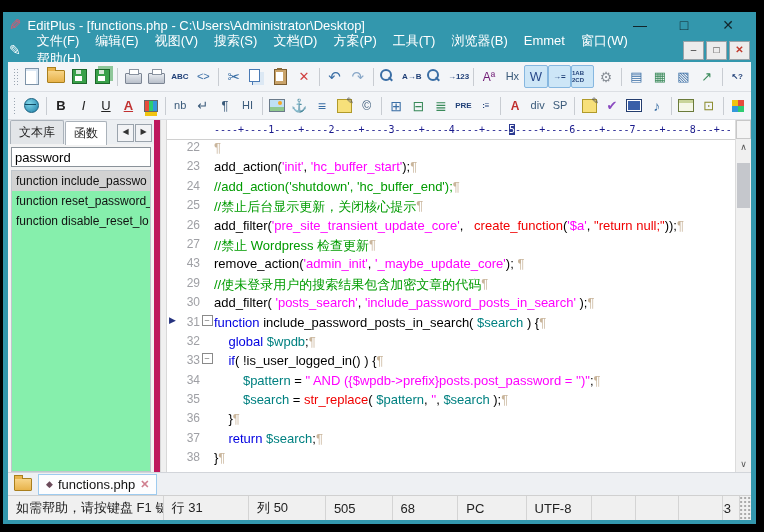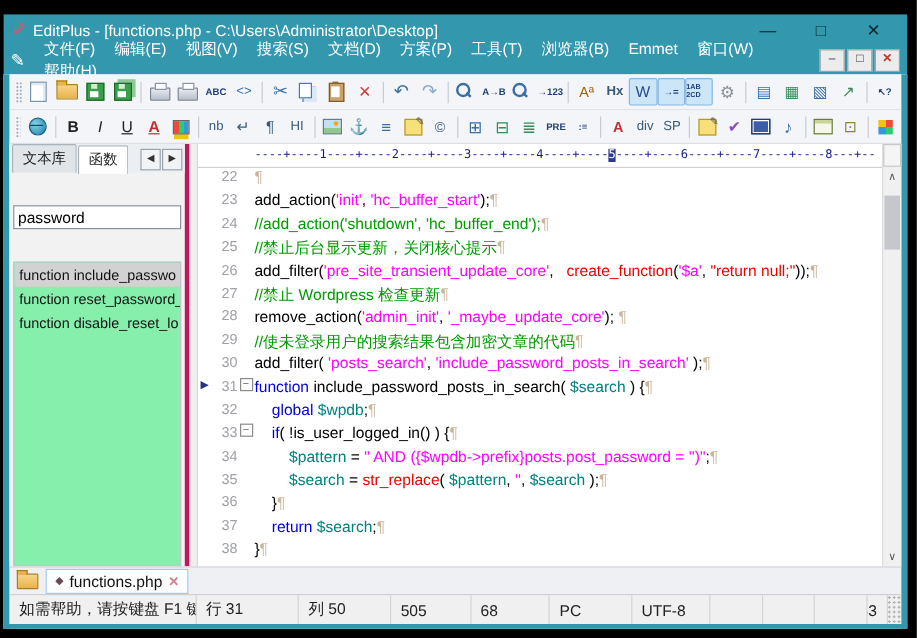--- a/index.html
+++ b/index.html
@@ -55,21 +55,21 @@
   .i-note:after{content:"✎";position:absolute;right:-3px;top:-4px;font-size:9px;color:#555;}
   .i-palette{width:12px;height:10px;background:
     linear-gradient(90deg,#e74c3c 0 33%,#2ecc71 33% 66%,#3498db 66%);
     box-shadow:0 5px 0 -1px #f1c40f;border:1px solid #666;}
   .i-film{width:14px;height:11px;background:#3a5fa8;border:1px solid #233c6e;box-shadow:inset 0 0 0 1px #fff;}
   .i-winlogo{width:12px;height:12px;background:
     conic-gradient(#e74c3c 0 25%,#2ecc71 25% 50%,#3498db 50% 75%,#f1c40f 75%);}
   .i-formbox{width:14px;height:11px;border:1px solid #6a7a3a;background:#f5f7e8;box-shadow:inset 0 3px 0 #c9d49a;}
   
   .main{flex:1;display:flex;min-height:0;background:#fff;}
-  .sidebar{width:146px;display:flex;flex-direction:column;border-right:4px solid #be185d;background:#f2f2f2;min-height:0;gap:24px;}
+  .sidebar{width:146px;display:flex;flex-direction:column;border-right:6px solid #be185d;background:#f2f2f2;min-height:0;}
   .side-tabs{height:24px;display:flex;align-items:flex-end;font-size:12px;background:#eceff2;padding-left:2px;}
   .side-tab{padding:3px 8px;border:1px solid #aab2ba;border-bottom:none;background:#e2e5e8;color:#222;margin-right:1px;border-radius:2px 2px 0 0;}
   .side-tab.active{background:#fff;position:relative;top:1px;}
   .tab-arrows{margin-left:auto;display:flex;gap:1px;padding:0 2px 2px 0;}
   .tab-arrow{width:15px;height:16px;background:#f2f3f5;border:1px solid #9aa3ac;font-size:8px;line-height:14px;text-align:center;color:#333;}
   .side-search{margin:3px 3px 2px 3px;height:18px;border:1px solid #8a9299;font-size:13px;padding:0 3px;font-family:"Liberation Sans",sans-serif;}
   .side-list{flex:1;background:#86efac;border:1px solid #c0c6cc;margin:1px 3px 0 3px;overflow:hidden;font-size:12px;}
   .side-item{padding:3px 4px;white-space:nowrap;color:#111;}
   .side-item.selected{background:#d2d2d2;}
   .splitter{width:5px;background:#f0f0f0;border-left:1px solid #d8d8d8;border-right:1px solid #d8d8d8;}
@@ -180,24 +180,24 @@
           <span class="tiny">A→B</span>
         </span>
         <span class="tbi">
           <span class="i i-mag"></span>
         </span>
         <span class="tbi">
           <span class="tiny">→123</span>
         </span>
         <span class="sep"></span>
         <span class="tbi">
-          <span class="glyph" style="color: #a16207; font-size: 12px;">Aª</span>
-        </span>
-        <span class="tbi">
-          <span class="glyph" style="color: rgb(58, 90, 122); font-size: 11px; font-weight: bold;">Hx</span>
+          <span class="glyph" style="color: #701a75; font-size: 12px;">Aª</span>
+        </span>
+        <span class="tbi">
+          <span class="glyph" style="color: rgb(58, 90, 122); font-size: 11px;">Hx</span>
         </span>
         <span class="tbi active">
           <span class="glyph" style="color: rgb(42, 74, 138); font-size: 13px;">W</span>
         </span>
         <span class="tbi active">
           <span class="tiny">→=</span>
         </span>
         <span class="tbi active">
           <span class="two-row">1AB 2CD</span>
         </span>
@@ -345,21 +345,21 @@
 
       <div class="editor">
         <div class="ruler"><span>----+----1----+----2----+----3----+----4----+----</span><span class="hl">5</span><span>----+----6----+----7----+----8---+--</span></div>
         <div class="code" id="code">
             <div class="code-line"><span class="lmark"></span><span class="lnum">22</span><span class="lfold"></span><span class="t-p">¶</span></div>
             <div class="code-line"><span class="lmark"></span><span class="lnum">23</span><span class="lfold"></span><span class="t-d">add_action(</span><span class="t-s">'init'</span><span class="t-d">, </span><span class="t-s">'hc_buffer_start'</span><span class="t-d">);</span><span class="t-p">¶</span></div>
             <div class="code-line"><span class="lmark"></span><span class="lnum">24</span><span class="lfold"></span><span class="t-c">//add_action('shutdown', 'hc_buffer_end');</span><span class="t-p">¶</span></div>
             <div class="code-line"><span class="lmark"></span><span class="lnum">25</span><span class="lfold"></span><span class="t-c">//禁止后台显示更新，关闭核心提示</span><span class="t-p">¶</span></div>
             <div class="code-line"><span class="lmark"></span><span class="lnum">26</span><span class="lfold"></span><span class="t-d">add_filter(</span><span class="t-s">'pre_site_transient_update_core'</span><span class="t-d">,   </span><span class="t-f">create_function</span><span class="t-d">(</span><span class="t-s">'$a'</span><span class="t-d">, </span><span class="t-f">"return null;"</span><span class="t-d">));</span><span class="t-p">¶</span></div>
             <div class="code-line"><span class="lmark"></span><span class="lnum">27</span><span class="lfold"></span><span class="t-c">//禁止 Wordpress 检查更新</span><span class="t-p">¶</span></div>
-            <div class="code-line"><span class="lmark"></span><span class="lnum">28</span><span class="lfold"></span><span class="t-d">remove_action(</span><span class="t-s">'admin_init'</span><span class="t-d">, </span><span class="t-s">'_maybe_update_core'</span><span class="t-d">); </span><span class="t-p">¶</span></div>
+            <div class="code-line"><span class="lmark"></span><span class="lnum">43</span><span class="lfold"></span><span class="t-d">remove_action(</span><span class="t-s">'admin_init'</span><span class="t-d">, </span><span class="t-s">'_maybe_update_core'</span><span class="t-d">); </span><span class="t-p">¶</span></div>
             <div class="code-line"><span class="lmark"></span><span class="lnum">29</span><span class="lfold"></span><span class="t-c">//使未登录用户的搜索结果包含加密文章的代码</span><span class="t-p">¶</span></div>
             <div class="code-line"><span class="lmark"></span><span class="lnum">30</span><span class="lfold"></span><span class="t-d">add_filter( </span><span class="t-s">'posts_search'</span><span class="t-d">, </span><span class="t-s">'include_password_posts_in_search'</span><span class="t-d"> );</span><span class="t-p">¶</span></div>
             <div class="code-line"><span class="lmark">▶</span><span class="lnum">31</span><span class="lfold"><span class="foldbox">–</span></span><span class="t-k">function</span><span class="t-d"> include_password_posts_in_search( </span><span class="t-v">$search</span><span class="t-d"> ) {</span><span class="t-p">¶</span></div>
             <div class="code-line"><span class="lmark"></span><span class="lnum">32</span><span class="lfold"></span><span class="t-d">    </span><span class="t-k">global</span><span class="t-d"> </span><span class="t-v">$wpdb</span><span class="t-d">;</span><span class="t-p">¶</span></div>
             <div class="code-line"><span class="lmark"></span><span class="lnum">33</span><span class="lfold"><span class="foldbox">–</span></span><span class="t-d">    </span><span class="t-k">if</span><span class="t-d">( !is_user_logged_in() ) {</span><span class="t-p">¶</span></div>
             <div class="code-line"><span class="lmark"></span><span class="lnum">34</span><span class="lfold"></span><span class="t-d">        </span><span class="t-v">$pattern</span><span class="t-d"> = </span><span class="t-s">" AND ({$wpdb-&gt;prefix}posts.post_password = '')"</span><span class="t-d">;</span><span class="t-p">¶</span></div>
             <div class="code-line"><span class="lmark"></span><span class="lnum">35</span><span class="lfold"></span><span class="t-d">        </span><span class="t-v">$search</span><span class="t-d"> = </span><span class="t-f">str_replace</span><span class="t-d">( </span><span class="t-v">$pattern</span><span class="t-d">, </span><span class="t-s">''</span><span class="t-d">, </span><span class="t-v">$search</span><span class="t-d"> );</span><span class="t-p">¶</span></div>
             <div class="code-line"><span class="lmark"></span><span class="lnum">36</span><span class="lfold"></span><span class="t-d">    }</span><span class="t-p">¶</span></div>
             <div class="code-line"><span class="lmark"></span><span class="lnum">37</span><span class="lfold"></span><span class="t-d">    </span><span class="t-k">return</span><span class="t-d"> </span><span class="t-v">$search</span><span class="t-d">;</span><span class="t-p">¶</span></div>
             <div class="code-line"><span class="lmark"></span><span class="lnum">38</span><span class="lfold"></span><span class="t-d">}</span><span class="t-p">¶</span></div>

